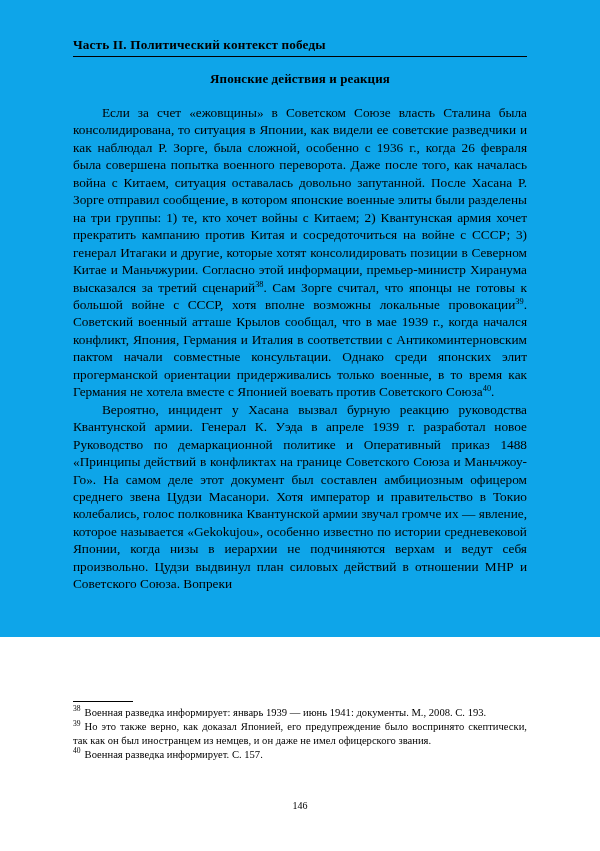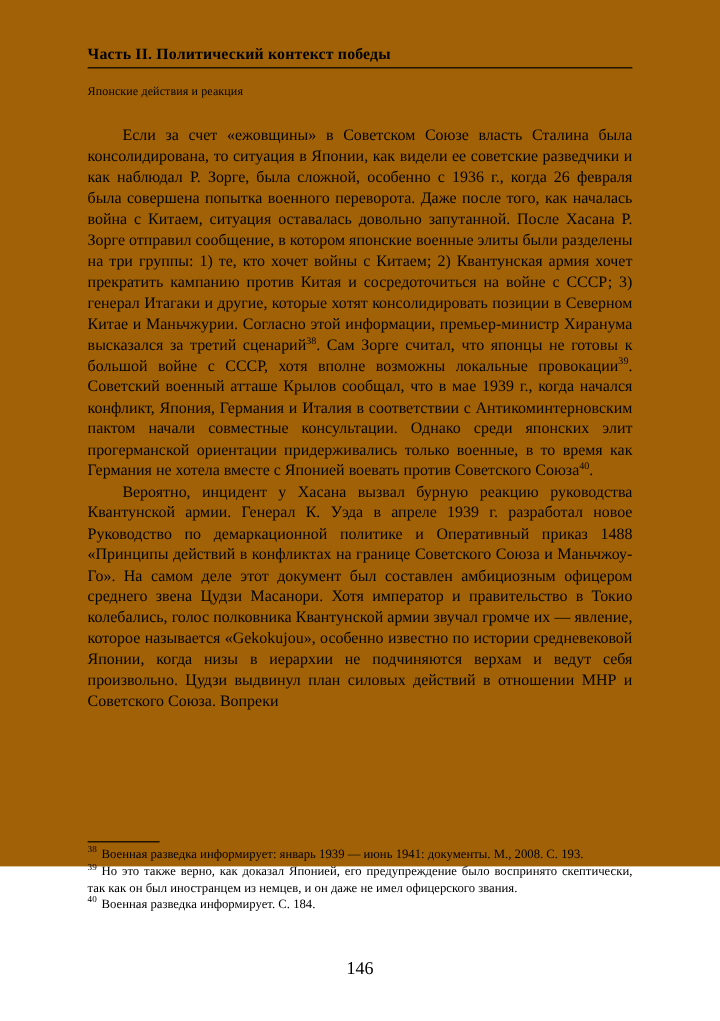--- a/index.html
+++ b/index.html
@@ -13,22 +13,22 @@
     font-family: "Liberation Serif", "DejaVu Serif", serif;
     color: #000000;
     position: relative;
     overflow: hidden;
   }
 
   .page {
     position: absolute;
     left: 0; top: 0;
     width: 600px;
-    height: 722px;
-    background: #a16207;
+    height: 637px;
+    background: #0ea5e9;
   }
 
   
   .running-head {
     position: absolute;
     left: 73px;
     top: 37px;
     width: 454px;
   }
   .running-head-title {
@@ -44,23 +44,23 @@
     border-top: 1.4px solid #000;
     width: 454px;
   }
 
   
   .section-heading {
     position: absolute;
     left: 73px;
     top: 71px;
     width: 454px;
-    text-align: left;
-    font-size: 10px;
-    font-weight: normal;
+    text-align: center;
+    font-size: 13px;
+    font-weight: bold;
     letter-spacing: 0.1px;
   }
 
   
   .body-block {
     position: absolute;
     left: 73px;
     top: 104px;
     width: 454px;
   }
@@ -109,21 +109,21 @@
     margin-right: 4px;
   }
 
   
   .folio {
     position: absolute;
     left: 73px;
     top: 800px;
     width: 454px;
     text-align: center;
-    font-size: 15px;
+    font-size: 10px;
   }
 </style>
 </head>
 <body>
 
 <div class="page">
 
   <div class="running-head">
     <div class="running-head-title">Часть II. Политический  контекст победы</div>
     <hr class="running-head-rule">
@@ -139,18 +139,18 @@
 
   </div>
 
   <div class="footnotes">
     <hr class="fn-rule">
 
     <p class="footnote"><span class="fn-num">38</span><span>Военная разведка информирует: январь 1939 — июнь 1941: документы. М., 2008. С. 193.</span></p>
 
     <p class="footnote"><span class="fn-num">39</span><span>Но это также верно, как доказал Японией, его предупреждение было воспринято скептически, так как он был иностранцем из немцев, и он даже не имел офицерского звания.</span></p>
 
-    <p class="footnote"><span class="fn-num">40</span><span>Военная разведка информирует. С. 184.</span></p>
+    <p class="footnote"><span class="fn-num">40</span><span>Военная разведка информирует. С. 157.</span></p>
   </div>
 
   <div class="folio">146</div>
 
 </div>
 
 </body></html>

